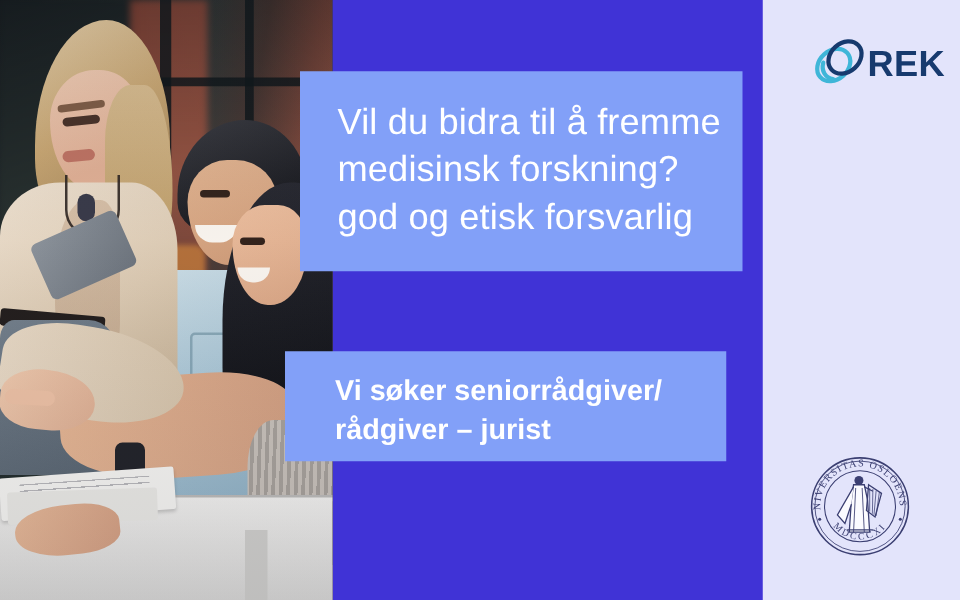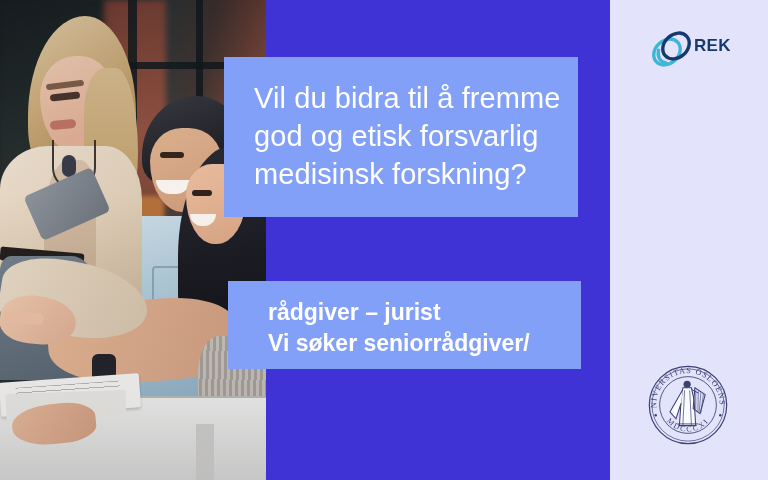--- a/index.html
+++ b/index.html
@@ -280,21 +280,21 @@
   
   .ph-grade {
     left: 0; top: 0; width: 266px; height: 480px;
     background: linear-gradient(180deg, rgba(20,24,40,.10), rgba(20,24,40,.02) 40%, rgba(20,24,40,.10));
     pointer-events: none;
   }
 
   
   .headline-box {
     position: absolute;
-    left: 224px;
+    left: 240px;
     top: 57px;
     width: 354px;
     height: 160px;
     background: #82a0f8;
     box-sizing: border-box;
     padding: 22px 0 0 30px;
   }
   .headline-box .line {
     color: #ffffff;
     font-size: 29px;
@@ -344,21 +344,21 @@
   }
   .rek-mark {
     position: absolute;
     left: 0; top: 0;
     width: 44px; height: 44px;
   }
   .rek-text {
     position: absolute;
     left: 44px;
     top: 9px;
-    font-size: 17px;
+    font-size: 29px;
     font-weight: bold;
     color: #173a6e;
     letter-spacing: .3px;
   }
 
   
   .uio-seal {
     position: absolute;
     left: 645px;
     top: 362px;
@@ -423,27 +423,27 @@
     <div class="ph-layer ph-paper1"></div>
     <div class="ph-layer ph-paper-lines"></div>
     <div class="ph-layer ph-paper2"></div>
     <div class="ph-layer ph-hand2"></div>
     <div class="ph-layer ph-leg"></div>
     <div class="ph-layer ph-grade"></div>
   </div>
 
   <div class="headline-box">
     <div class="line">Vil du bidra til å fremme</div>
+    <div class="line">medisinsk forskning?</div>
     <div class="line">god og etisk forsvarlig</div>
-    <div class="line">medisinsk forskning?</div>
   </div>
 
   <div class="subhead-box">
+    <div class="line">Vi søker seniorrådgiver/</div>
     <div class="line">rådgiver – jurist</div>
-    <div class="line">Vi søker seniorrådgiver/</div>
   </div>
 
 
   <div class="rek-logo">
     <svg class="rek-mark" viewBox="0 0 44 44">
       <ellipse cx="17" cy="25" rx="14.5" ry="11.5" transform="rotate(-42 17 25)" fill="none" stroke="#3fb6d8" stroke-width="3.4"></ellipse>
       <ellipse cx="26" cy="19" rx="14.5" ry="11.5" transform="rotate(-42 26 19)" fill="none" stroke="#173a6e" stroke-width="3.4"></ellipse>
       <path d="M 9 33 A 14.5 11.5 0 0 1 12 18" transform="rotate(-42 17 25)" fill="none" stroke="#3fb6d8" stroke-width="3.4" stroke-linecap="round"></path>
     </svg>
     <div class="rek-text">REK</div>

